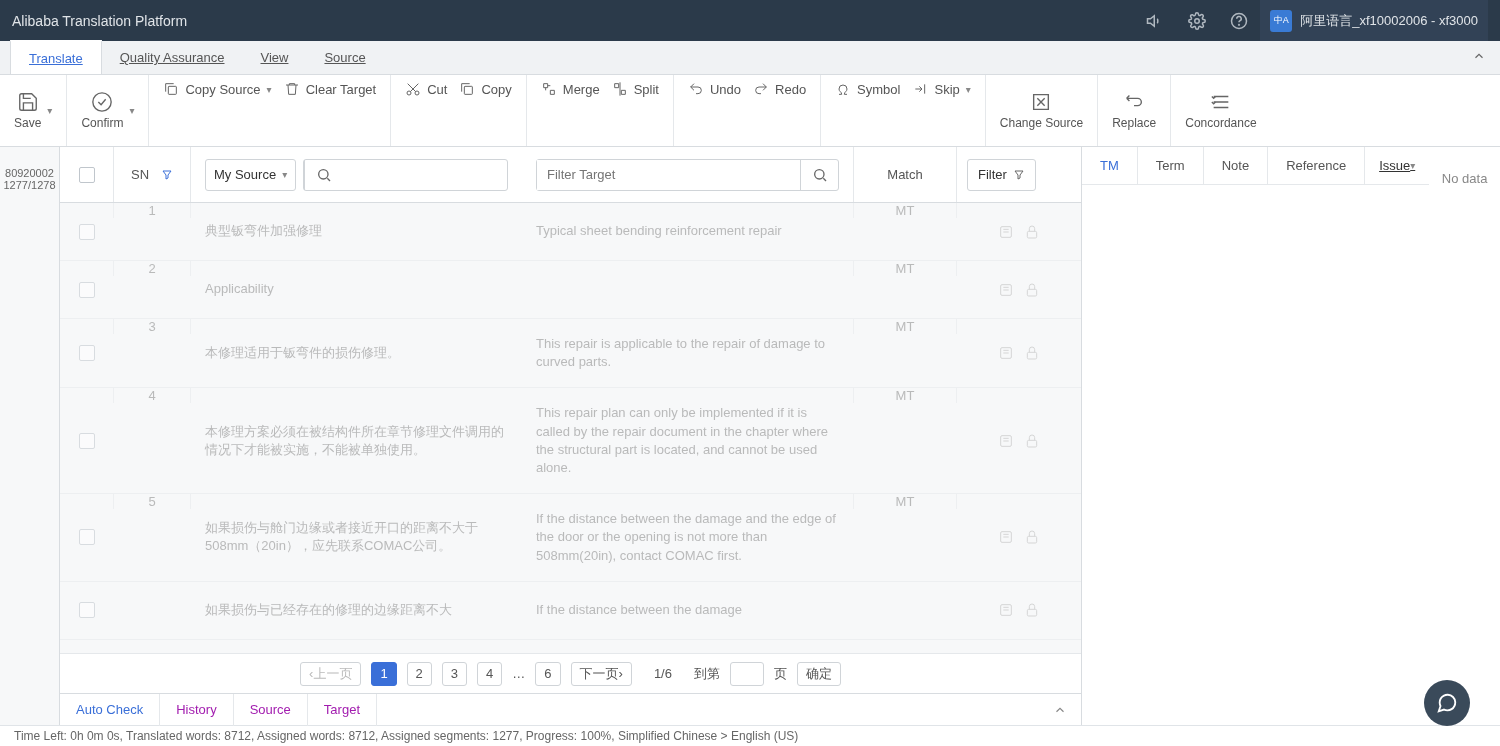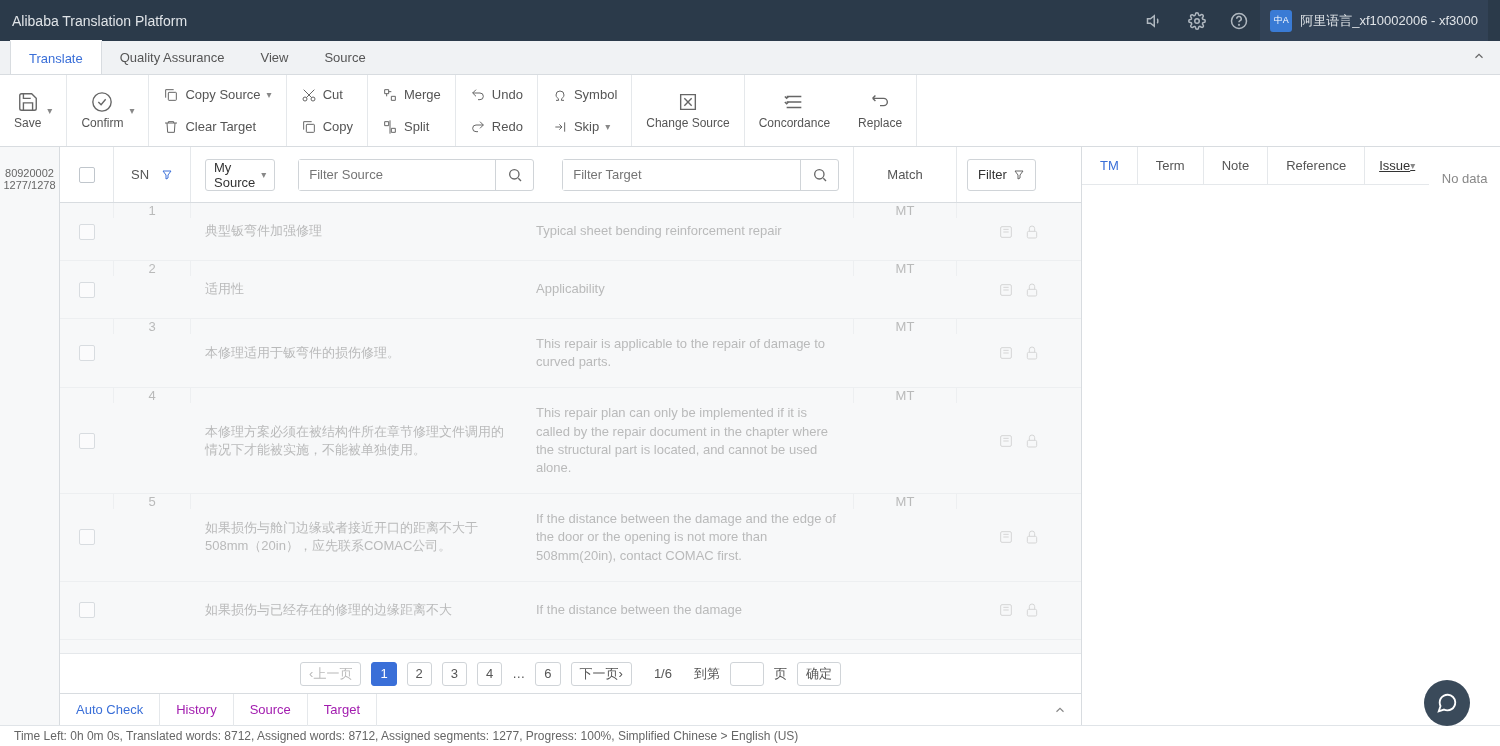--- a/index.html
+++ b/index.html
@@ -4,37 +4,37 @@
 <style>
 * { box-sizing: border-box; margin: 0; padding: 0; }
 body { font-family: -apple-system, BlinkMacSystemFont, "Segoe UI", Arial, sans-serif; font-size: 13px; color: #333; background: #fff; overflow: hidden; }
 .titlebar { height: 41px; background: #2b3a4a; color: #e0e4e8; display: flex; align-items: center; padding: 0 12px; justify-content: space-between; }
 .titlebar-left { font-size: 14px; }
 .titlebar-right { display: flex; align-items: center; gap: 0; }
 .titlebar-icon { width: 42px; height: 41px; display: flex; align-items: center; justify-content: center; color: #b0b8c0; cursor: pointer; }
 .titlebar-user { display: flex; align-items: center; gap: 8px; padding: 0 10px; background: #324256; height: 41px; }
 .user-badge { width: 22px; height: 22px; background: #3a7bd5; border-radius: 3px; display: flex; align-items: center; justify-content: center; font-size: 9px; color: #fff; }
 .menubar { height: 34px; background: #f0f2f4; border-bottom: 1px solid #d8dce0; display: flex; align-items: center; padding-left: 10px; position: relative; }
-.menu-item { padding: 8px 18px; height: 34px; display: flex; align-items: center; cursor: pointer; color: #555; }
+.menu-item { padding: 8px 18px; height: 34px; display: flex; align-items: center; cursor: pointer; color: #555; text-decoration: underline; }
 .menu-item.active { color: #3a6fd8; background: #fff; border-top: 2px solid #fff; margin-top: -1px; border-left: 1px solid #d8dce0; border-right: 1px solid #d8dce0; }
 .collapse-btn { position: absolute; right: 14px; top: 8px; color: #666; cursor: pointer; }
 .toolbar { height: 72px; background: #fff; border-bottom: 1px solid #d8dce0; display: flex; align-items: stretch; }
 .tool-group { display: flex; flex-direction: column; align-items: center; justify-content: center; padding: 0 14px; border-right: 1px solid #e5e8eb; gap: 4px; }
 .tool-group-row { display: flex; align-items: center; gap: 6px; }
 .tool-big { display: flex; flex-direction: column; align-items: center; gap: 3px; color: #555; font-size: 12px; cursor: pointer; }
-.tool-mini { display: flex; flex-direction: column; gap: 4px; padding: 0 10px; border-right: 1px solid #e5e8eb; justify-content: center; }
+.tool-mini { display: flex; flex-direction: row; gap: 4px; padding: 0 10px; border-right: 1px solid #e5e8eb; justify-content: center; }
 .tool-mini-item { display: flex; align-items: center; gap: 6px; color: #555; font-size: 13px; cursor: pointer; height: 28px; padding: 0 4px; }
 .chev { font-size: 10px; color: #888; }
 .workspace { display: flex; height: calc(100vh - 41px - 34px - 72px - 21px); }
 .left-rail { width: 60px; border-right: 1px solid #d8dce0; background: #f7f8f9; padding-top: 20px; text-align: center; font-size: 11px; color: #666; }
 .grid-area { flex: 1; display: flex; flex-direction: column; border-right: 1px solid #d8dce0; }
 .grid-header { height: 56px; border-bottom: 1px solid #d8dce0; display: flex; align-items: center; background: #fff; }
 .col-check { width: 53px; display: flex; justify-content: center; }
 .col-sn { width: 78px; display: flex; align-items: center; justify-content: center; gap: 12px; color: #555; border-left: 1px solid #e5e8eb; border-right: 1px solid #e5e8eb; height: 100%; }
-.col-source { flex: 1; padding: 0 14px; display: flex; align-items: center; gap: 23px; }
+.col-source { flex: 1; padding: 0 14px; display: flex; align-items: center; gap: 7px; }
 .col-target { flex: 1; padding: 0 14px; display: flex; align-items: center; gap: 8px; }
 .col-match { width: 104px; text-align: center; border-left: 1px solid #e5e8eb; border-right: 1px solid #e5e8eb; height: 100%; display: flex; align-items: center; justify-content: center; color: #555; }
 .col-action { width: 124px; padding: 0 10px; display: flex; align-items: flex-start; }
 .select-src { border: 1px solid #d0d4d8; border-radius: 3px; height: 32px; padding: 0 8px; display: flex; align-items: center; gap: 6px; font-size: 13px; color: #333; }
 .input-wrap { display: flex; border: 1px solid #d0d4d8; border-radius: 3px; height: 32px; flex: 1; }
 .input-wrap input { border: none; padding: 0 10px; flex: 1; font-size: 13px; outline: none; }
 .input-wrap .search-btn { width: 38px; border-left: 1px solid #d0d4d8; display: flex; align-items: center; justify-content: center; color: #666; cursor: pointer; }
 .filter-btn { border: 1px solid #d0d4d8; border-radius: 3px; height: 32px; padding: 0 10px; display: flex; align-items: center; gap: 6px; cursor: pointer; }
 .grid-body { flex: 1; overflow-y: auto; background: #f7f8f9; }
 .row { display: flex; border-bottom: 1px solid #e5e8eb; background: #f7f8f9; min-height: 58px; align-items: stretch; opacity: 0.55; }
@@ -208,37 +208,37 @@
   </div>
   <div class="tool-group">
     <div class="tool-big">
         <svg width="22" height="22" viewBox="0 0 24 24" fill="none" stroke="#666" stroke-width="1.5">
           <path d="M4 4h16v16H4z"></path>
           <path d="m8 8 8 8M16 8l-8 8"></path>
         </svg>
         <span>Change Source</span>
       </div>
   </div>
+  <div class="tool-group">
+    <div class="tool-big">
+        <svg width="22" height="22" viewBox="0 0 24 24" fill="none" stroke="#666" stroke-width="1.5">
+          <path d="M4 8h12a4 4 0 0 1 0 8h-4M4 8l3-3M4 8l3 3"></path>
+        </svg>
+        <span>Replace</span>
+      </div>
+  </div>
   <div class="tool-group" style="border-right:none">
     <div class="tool-big">
         <svg width="22" height="22" viewBox="0 0 24 24" fill="none" stroke="#666" stroke-width="1.5">
           <path d="M4 6h16M4 12h16M4 18h16"></path>
           <path d="M2 6l2 2 2-2M2 12l2 2 2-2"></path>
         </svg>
         <span>Concordance</span>
       </div>
   </div>
-  <div class="tool-group">
-    <div class="tool-big">
-        <svg width="22" height="22" viewBox="0 0 24 24" fill="none" stroke="#666" stroke-width="1.5">
-          <path d="M4 8h12a4 4 0 0 1 0 8h-4M4 8l3-3M4 8l3 3"></path>
-        </svg>
-        <span>Replace</span>
-      </div>
-  </div>
 </div>
 
 <div class="workspace">
   <div class="left-rail">
     <div>80920002</div>
     <div>1277/1278</div>
   </div>
 
   <div class="grid-area">
     <div class="grid-header">
@@ -250,21 +250,20 @@
           <svg width="12" height="12" viewBox="0 0 24 24" fill="none" stroke="#3a6fd8" stroke-width="2">
             <path d="M4 4h16l-6 8v6l-4 2v-8z"></path>
           </svg>
         </div>
       <div class="col-source">
         <div class="select-src">
             <span>My Source</span>
             <span class="chev">▾</span>
           </div>
         <div class="input-wrap">
-          <input placeholder="Filter Source" style="">
           <div class="search-btn">
               <svg width="16" height="16" viewBox="0 0 24 24" fill="none" stroke="currentColor" stroke-width="2">
                 <circle cx="11" cy="11" r="7"></circle>
                 <path d="m21 21-4-4"></path>
               </svg>
             </div>
         </div>
       </div>
       <div class="col-target">
         <div class="input-wrap">
@@ -306,21 +305,20 @@
               <rect x="5" y="11" width="14" height="10" rx="2"></rect>
               <path d="M8 11V7a4 4 0 0 1 8 0v4"></path>
             </svg>
     </div>
         </div>
         <div class="row">
     <div class="col-check">
             <div class="check"></div>
           </div>
     <div class="col-sn">2</div>
-    <div class="col-source">适用性</div>
     <div class="col-target">Applicability</div>
     <div class="col-match">MT</div>
     <div class="col-action">
       <svg width="16" height="16" viewBox="0 0 24 24" fill="none" stroke="#bbb" stroke-width="1.5">
               <rect x="4" y="4" width="16" height="16" rx="2"></rect>
               <path d="M8 8h8M8 12h8"></path>
             </svg>
       <svg width="16" height="16" viewBox="0 0 24 24" fill="none" stroke="#bbb" stroke-width="1.5" style="margin-left:4px;">
               <rect x="5" y="11" width="14" height="10" rx="2"></rect>
               <path d="M8 11V7a4 4 0 0 1 8 0v4"></path>

